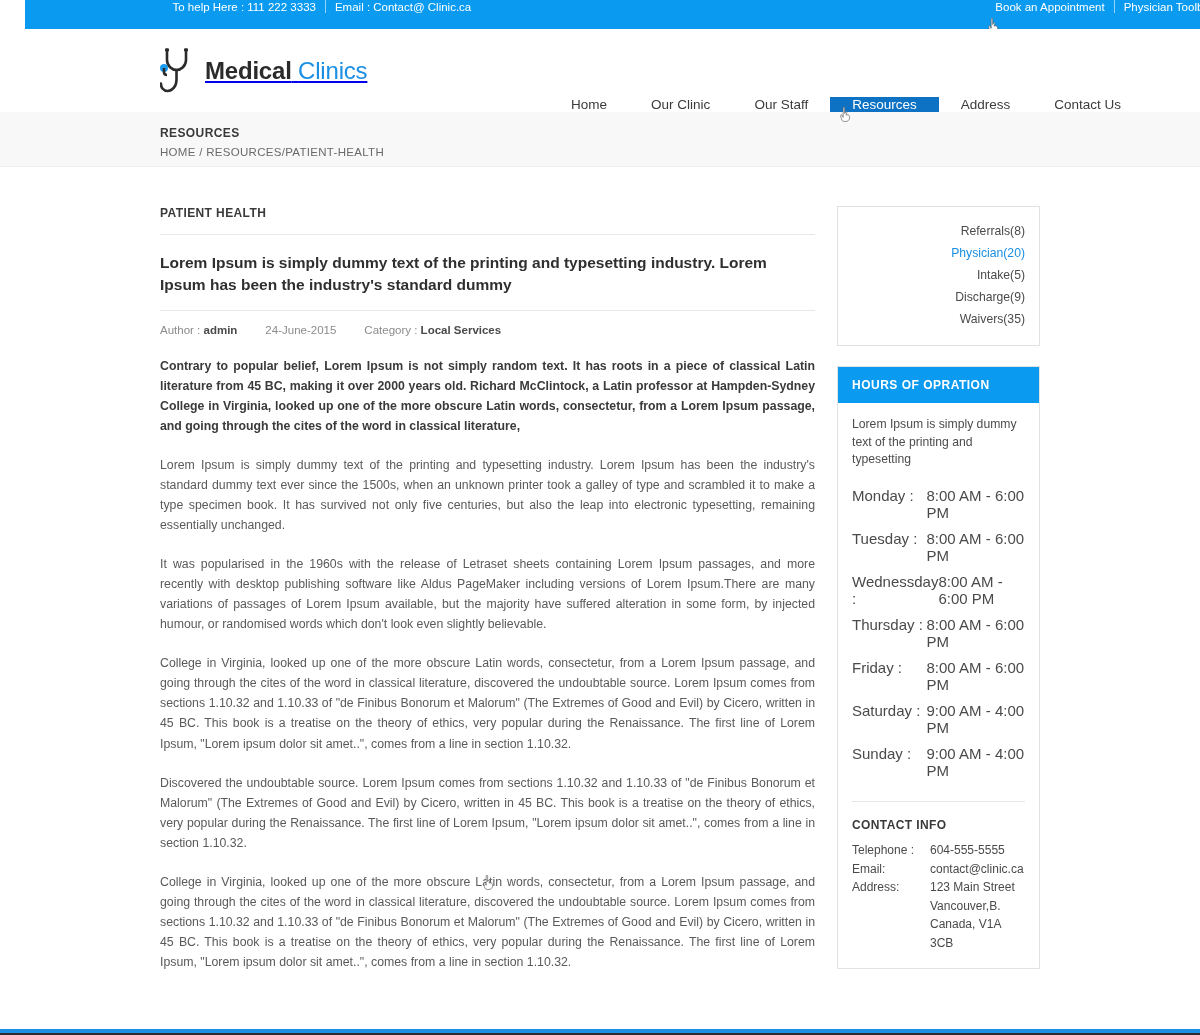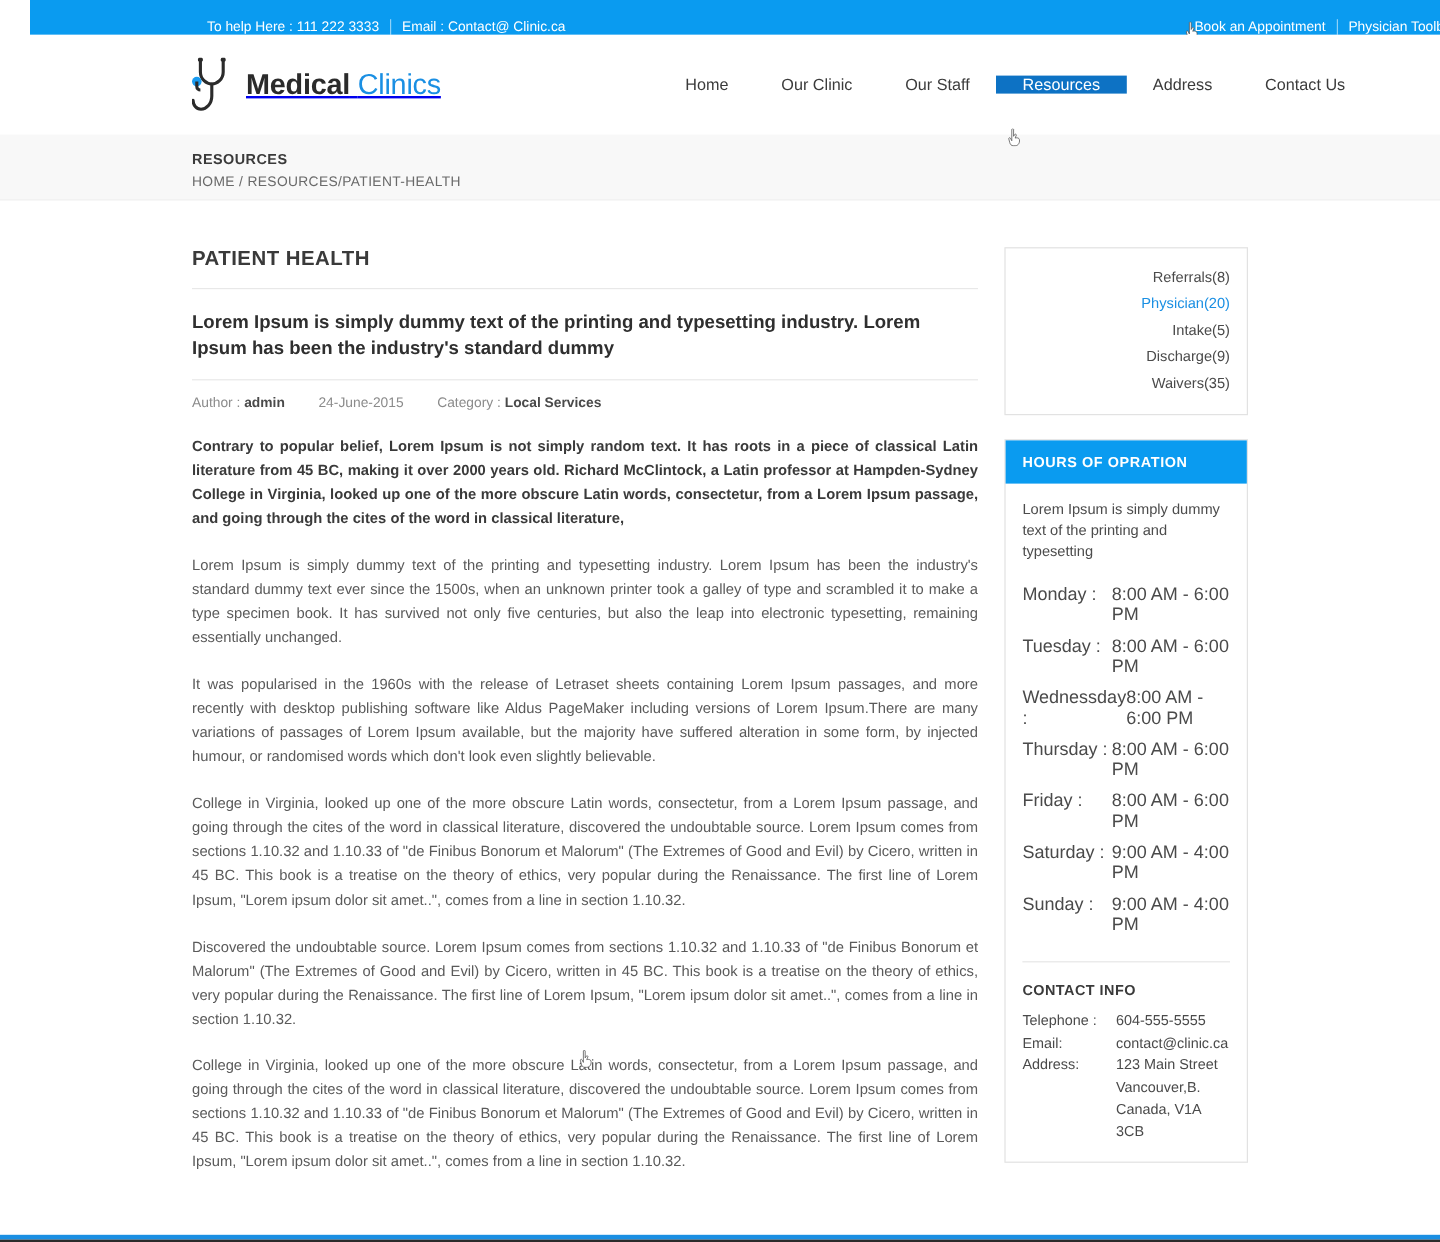--- a/index.html
+++ b/index.html
@@ -11,61 +11,61 @@
     color:#333333;
     font-size:13px;
     overflow:hidden;
   }
   .wrap { width:1200px; position:relative; }
   .container { width:880px; margin:0 auto; position:relative; }
 
   
   .topbar {
     height:29px; background:#0a9bf0; color:#ffffff;
-    display:flex; align-items:flex-end;margin-left:25px;
+    display:flex; align-items:flex-start;margin-left:25px;
   }
   .topbar .container { display:flex; align-items:center; justify-content:space-between; }
   .topbar-left, .topbar-right { display:flex; align-items:center; font-size:11.5px; }
   .topbar a { color:#ffffff; text-decoration:none; }
   .tb-sep {
     display:inline-block; width:1px; height:13px; background:rgba(255,255,255,.55);
     margin:0 9px;
   }
   .topbar-right { margin-right:-163px; }
 
   
   .header { height:83px; background:#ffffff; position:relative; }
   .header .container { height:83px; display:flex; align-items:center; justify-content:space-between; }
   .brand { display:flex; align-items:center; gap:12px; }
   .brand-mark { width:33px; height:48px; display:block; }
   .brand-text { font-size:24px; font-weight:bold; letter-spacing:-0.2px; }
   .brand-text .b1 { color:#2b2b2b; }
   .brand-text .b2 { color:#1a8fe3; font-weight:normal; }
 
-  .mainnav { display:flex; align-items:center; height:83px; margin-right:-103px; }
+  .mainnav { display:flex; align-items:flex-end; height:83px; margin-right:-103px; }
   .navitem {
     display:flex; align-items:center; justify-content:center;
     padding:0 22px; font-size:13.5px; color:#3b3b3b; text-decoration:none;
     position:relative; white-space:nowrap;
   }
   .navitem.active { background:#0d72c4; color:#ffffff; }
   .cursor-hand { position:absolute; width:13px; height:15px; pointer-events:none; }
 
   
   .crumbband { background:#f8f8f8; height:55px; padding-top:14px;
                border-bottom:1px solid #f0f0f0; }
   .crumb-title { font-size:12px; font-weight:bold; color:#3a3a3a; letter-spacing:.4px; }
   .crumb-path { font-size:11.5px; color:#6a6a6a; margin-top:6px; letter-spacing:.3px; }
 
   
   .main { display:flex; gap:22px; padding-top:39px; padding-bottom:40px; align-items:flex-start; }
   .content { width:655px; }
   .sidebar { width:203px; }
 
-  .sec-title { font-size:17px; font-weight:bold; color:#3a3a3a; letter-spacing:.4px; }
+  .sec-title { font-size:12px; font-weight:bold; color:#3a3a3a; letter-spacing:.4px; }
   .hr { height:1px; background:#e8e8e8; margin:14px 0 0 0; }
 
   .post-title {
     font-size:15.5px; font-weight:bold; color:#2f2f2f; line-height:1.42;
     margin:17px 0 0 0;
   }
   .post-meta {
     display:flex; gap:28px; align-items:center; font-size:11.5px;
     color:#8b8b8b; margin-top:13px;
   }

